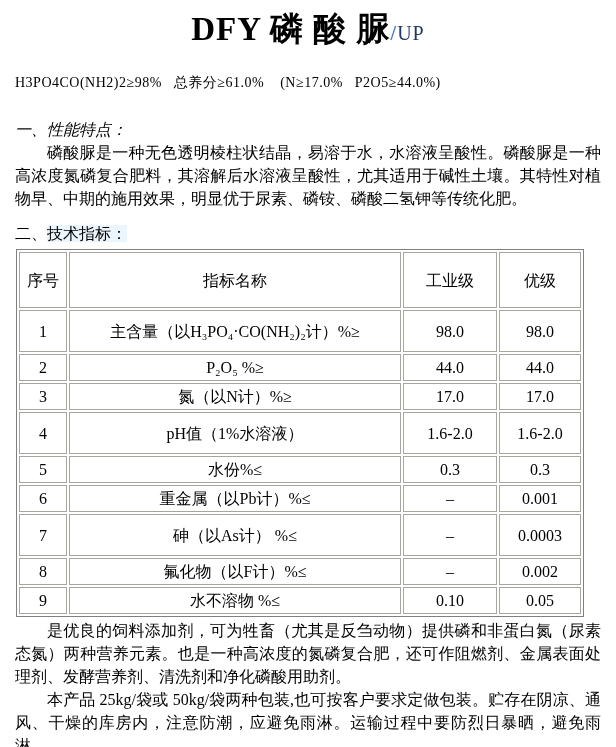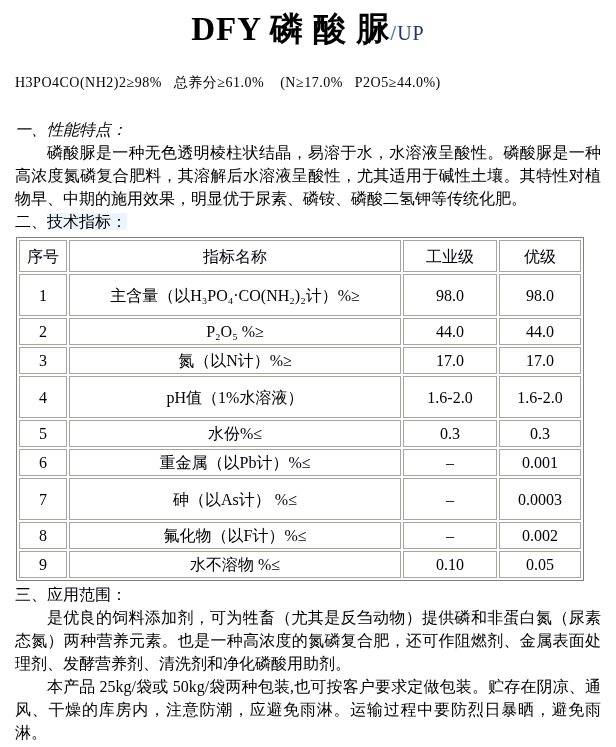--- a/index.html
+++ b/index.html
@@ -34,21 +34,21 @@
   .title-slash { font-size: 20px; font-weight: bold; color: var(--slash-blue); }
   .title-suffix { font-size: 20px; font-weight: normal; color: var(--up-navy); }
 
   .spec-line {
     margin-top: 17px;
     font-size: 14px;
     white-space: pre-wrap;
     letter-spacing: 0.5px;
   }
 
-  .section-heading { margin-top: 0; font-weight: normal; }
+  .section-heading { margin-top: 12px; font-weight: normal; }
   .heading-1 { margin-top: 24px; font-style: italic; }
   .para {
     margin: 0;
     text-indent: 2em;
     text-align: justify;
   }
   .hl { background: var(--highlight); }
 
   table.spec-table {
     border-collapse: separate;
@@ -61,21 +61,21 @@
   }
   .spec-table th, .spec-table td {
     border: 1px solid var(--border-inner);
     text-align: center;
     vertical-align: middle;
     font-weight: normal;
     font-size: 16px;
     padding: 1px 2px;
     overflow: hidden;
   }
-  .spec-table thead tr { height: 32px; }
+  .spec-table thead tr { height: 56px; }
 </style>
 </head>
 <body>
 
 <div class="page">
 
   <h1 class="doc-title"><span>DFY 磷 酸 脲</span><span class="title-slash">/</span><span class="title-suffix">UP</span></h1>
 
   <div class="spec-line">H3PO4CO(NH2)2≥98%   总养分≥61.0%    (N≥17.0%   P2O5≥44.0%)</div>
 
@@ -150,18 +150,17 @@
         </tr>
         <tr style="height: 24px;">
           <td>9</td>
           <td>水不溶物  %≤</td>
           <td>0.10</td>
           <td>0.05</td>
         </tr>
       </tbody>
   </table>
 
-  <div class="section-heading">三、应用范围：</div>
   <p class="para">是优良的饲料添加剂，可为牲畜（尤其是反刍动物）提供磷和非蛋白氮（尿素态氮）两种营养元素。也是一种高浓度的氮磷复合肥，还可作阻燃剂、金属表面处理剂、发酵营养剂、清洗剂和净化磷酸用助剂。</p>
 
   <p class="para">本产品 25kg/袋或 50kg/袋两种包装,也可按客户要求定做包装。贮存在阴凉、通风、干燥的库房内，注意防潮，应避免雨淋。运输过程中要防烈日暴晒，避免雨淋。</p>
 
 </div>
 
 </body></html>

